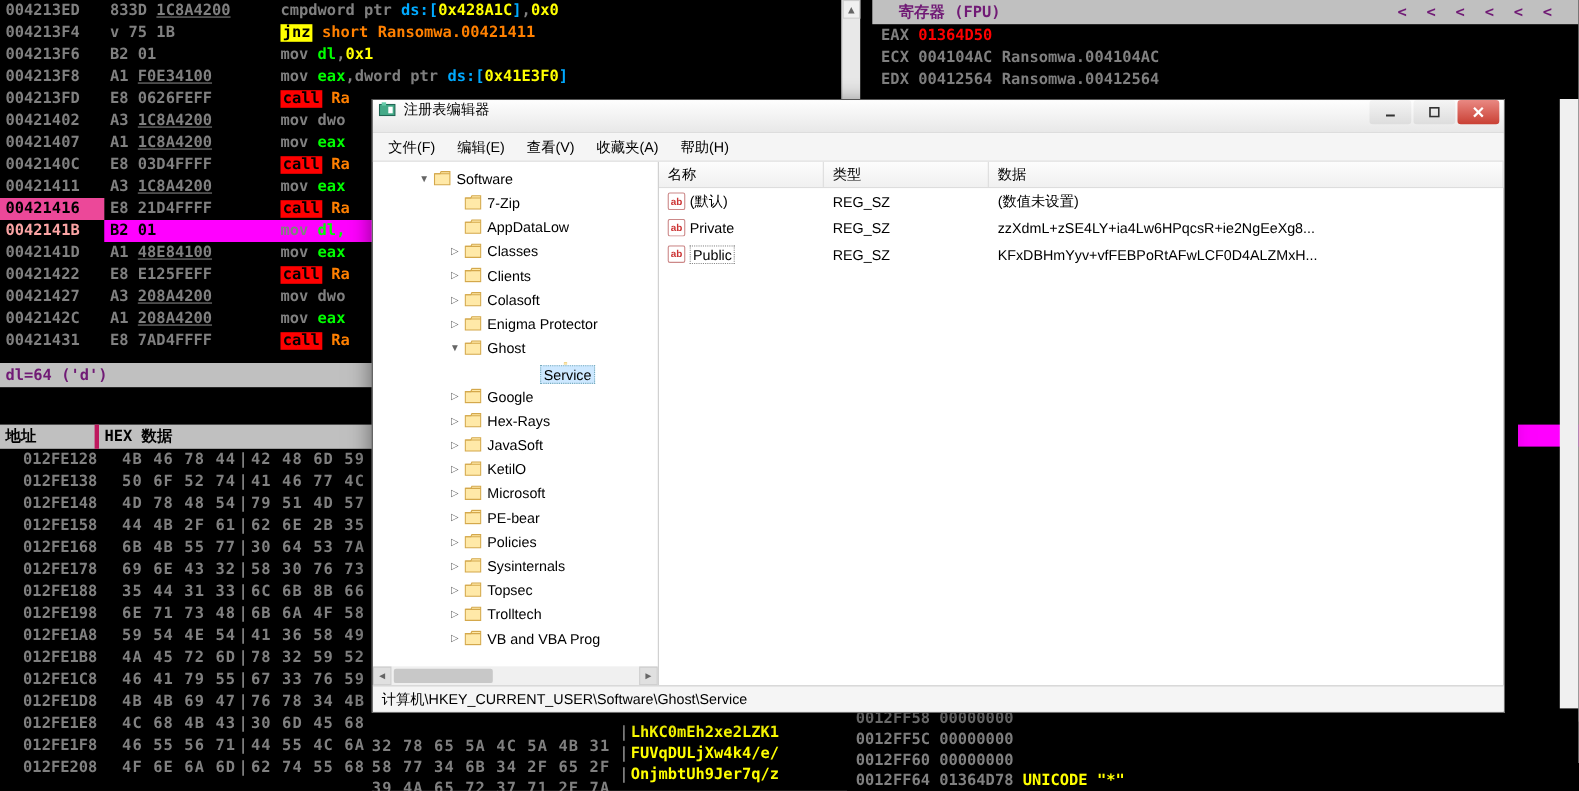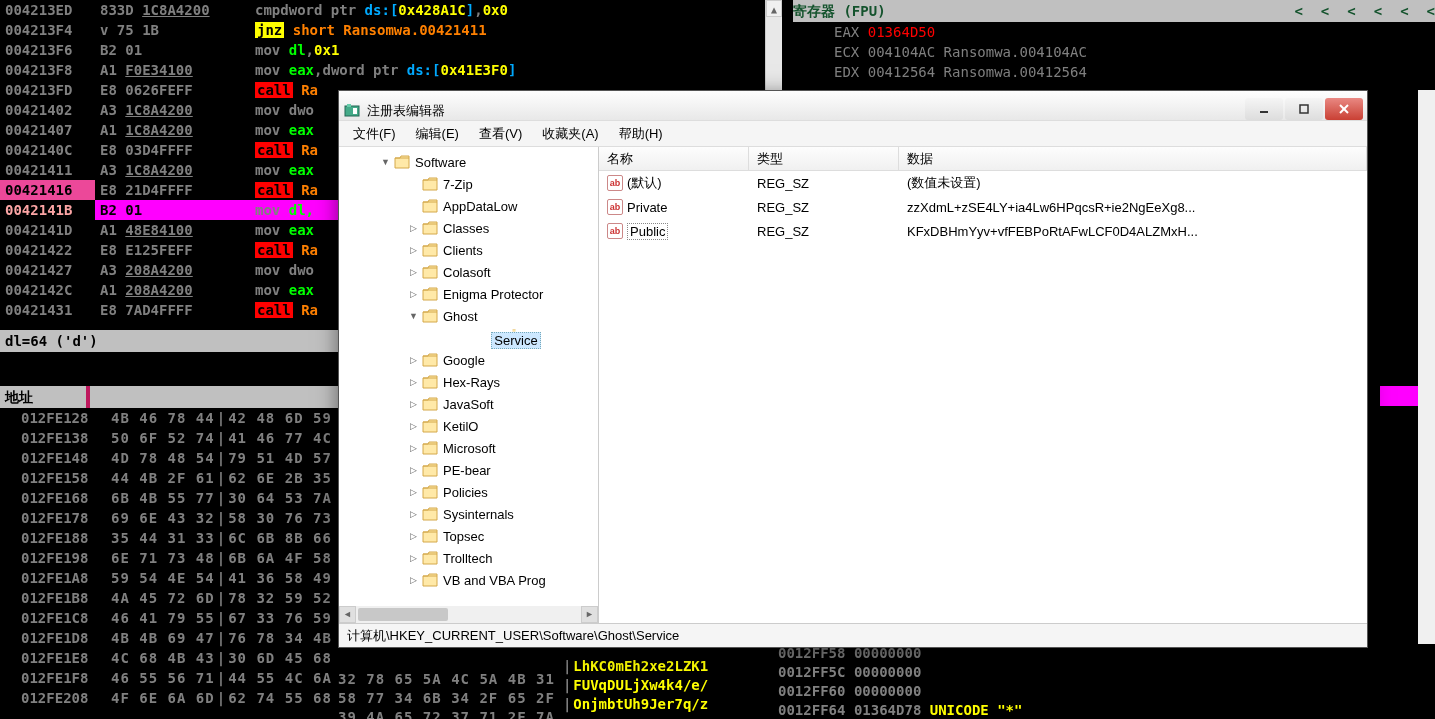--- a/index.html
+++ b/index.html
@@ -43,21 +43,21 @@
 .row-sel-pink .bytes-col { background: #ff00ff; color: #000;}
 .row-sel-pink .instr-col { background: #ff00ff; }
 .underline { text-decoration: underline; }
 
 .status-row {
   position: absolute;
   top: 330px; left: 0;
   width: 338px;
   height: 22px;
   background: #c0c0c0;
-  color: #000000;
+  color: #701a75;
   padding-left: 5px;
   line-height: 22px;
   font-weight: bold;
 }
 
 .hex-panel {
   position: absolute;
   top: 386px; left: 0;
   width: 338px;
   height: 333px;
@@ -88,35 +88,34 @@
   position: absolute;
   top: 0; right: 0;
   width: 642px;
   height: 90px;
   background: #000;
 }
 .reg-header {
   background: #c0c0c0;
   height: 22px;
   line-height: 22px;
-  padding: 0 0;
-  color: #14532d;
+  padding: 0 24px;
+  color: #701a75;
   font-weight: bold;
   display: flex;
   justify-content: space-between;
 }
 .reg-nav { display: flex; gap: 18px;}
 .reg-nav span { cursor: pointer; }
 .reg-row {
   height: 20px;
   line-height: 20px;
   padding-left: 8px;
   color: #808080;
-  font-weight: normal;
-  margin-left: 33px;
+  font-weight: bold;
 }
 .reg-name { color: #808080; }
 .reg-val-red { color: #ff0000; }
 .reg-val { color: #808080; }
 .reg-desc { color: #808080; }
 
 .stack-panel {
   position: absolute;
   bottom: 0; right: 0;
   width: 665px;
@@ -179,21 +178,21 @@
   display: flex;
   flex-direction: column;
   font-family: "Microsoft YaHei", "Segoe UI", Tahoma, sans-serif;
   font-size: 13px;
   color: #000;
 }
 .regedit-titlebar {
   height: 30px;
   background: linear-gradient(to bottom, #fefefe, #e8e8e8);
   display: flex;
-  align-items: flex-end;
+  align-items: flex-start;
   padding: 0 4px;
   border-bottom: 1px solid #ddd;
 }
 .regedit-title-icon {
   width: 18px; height: 18px;
   margin-right: 6px;
   display: flex;
   align-items: center;
   justify-content: center;
 }
@@ -440,20 +439,21 @@
     <div class="sb-arrow">▲</div>
     <div style="flex:1"></div>
     <div class="sb-arrow" style="position:absolute;bottom:0;width:100%;">▼</div>
   </div>
 
   <div class="status-row">dl=64 ('d')</div>
 
   <div class="hex-panel">
     <div class="hex-header">
       <div class="hex-addr-h">地址</div>
+      <div class="hex-data-h">HEX 数据</div>
     </div>
     <div id="hex-rows">
         <div class="hex-row">
           <div class="hex-addr">012FE128</div>
           <div class="hex-bytes">4B 46 78 44<span class="hex-divider">|</span>42 48 6D 59</div>
         </div>
         <div class="hex-row">
           <div class="hex-addr">012FE138</div>
           <div class="hex-bytes">50 6F 52 74<span class="hex-divider">|</span>41 46 77 4C</div>
         </div>

